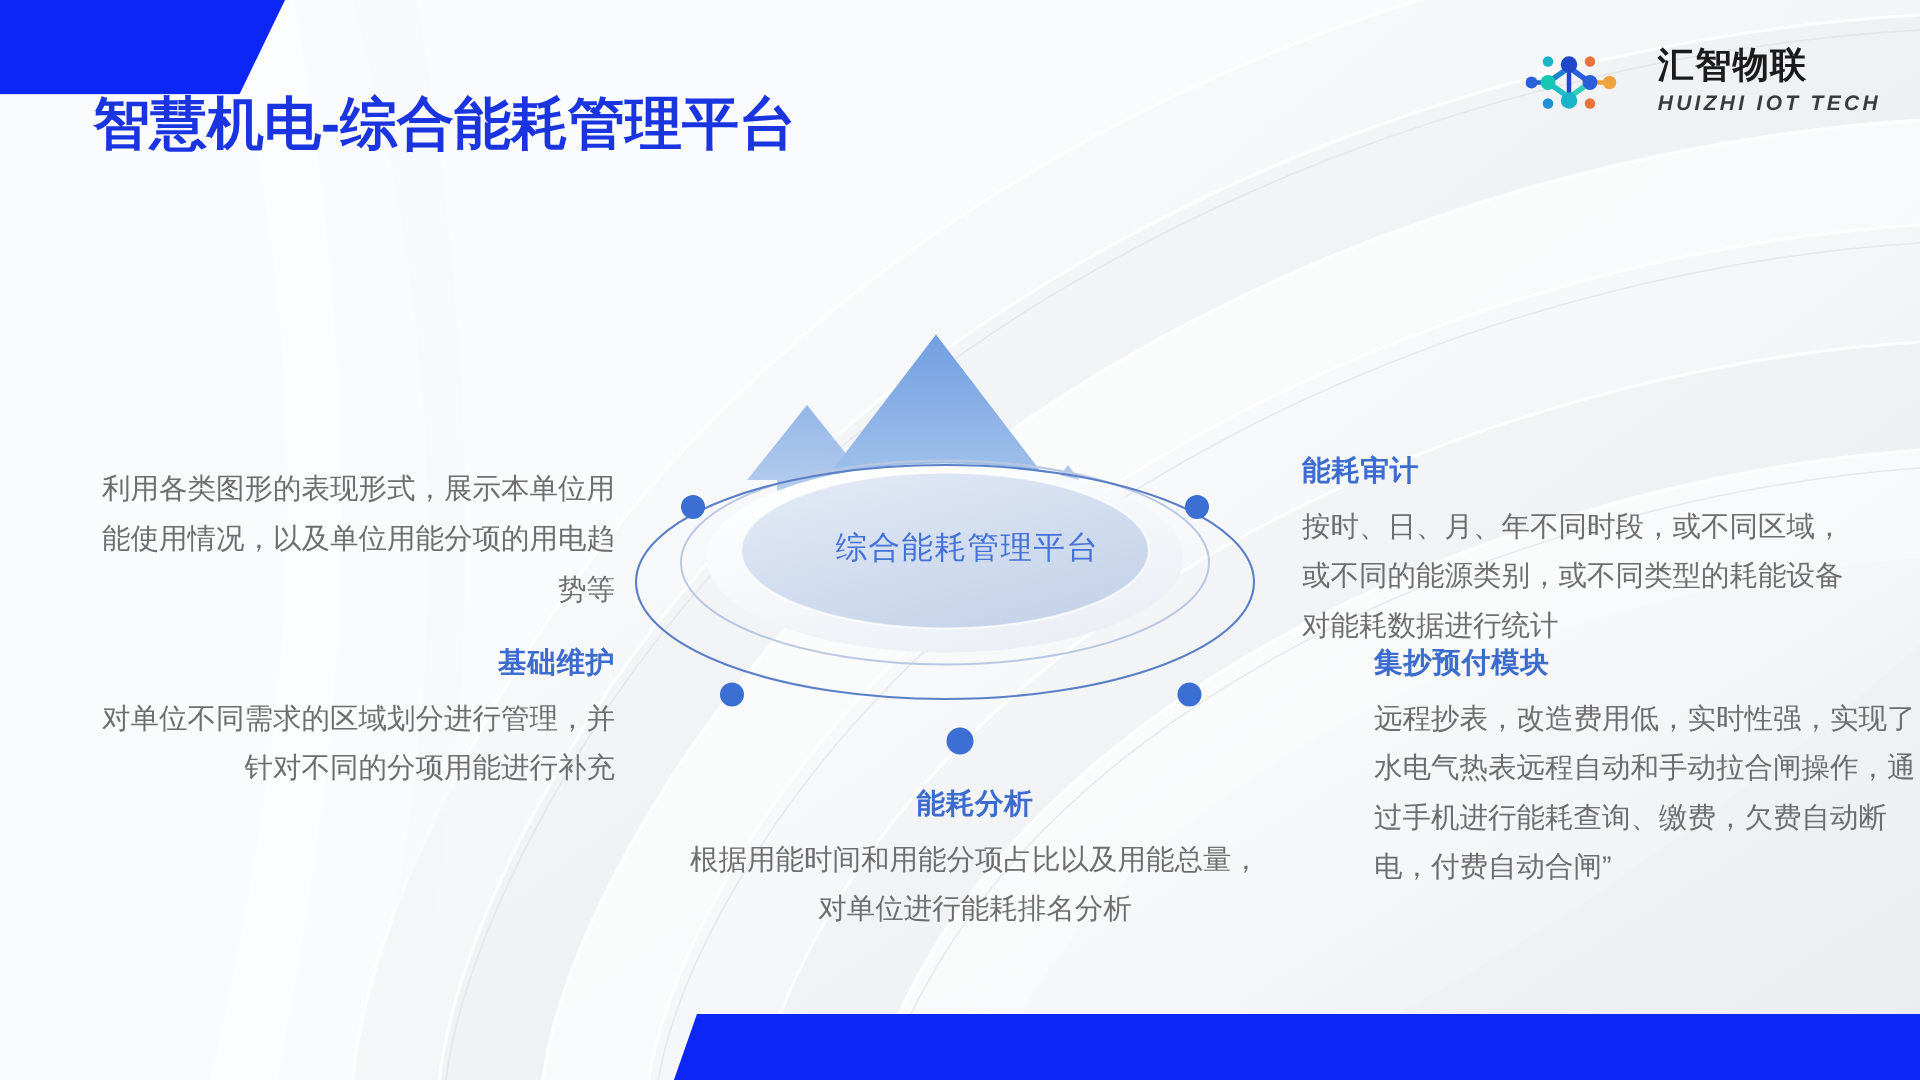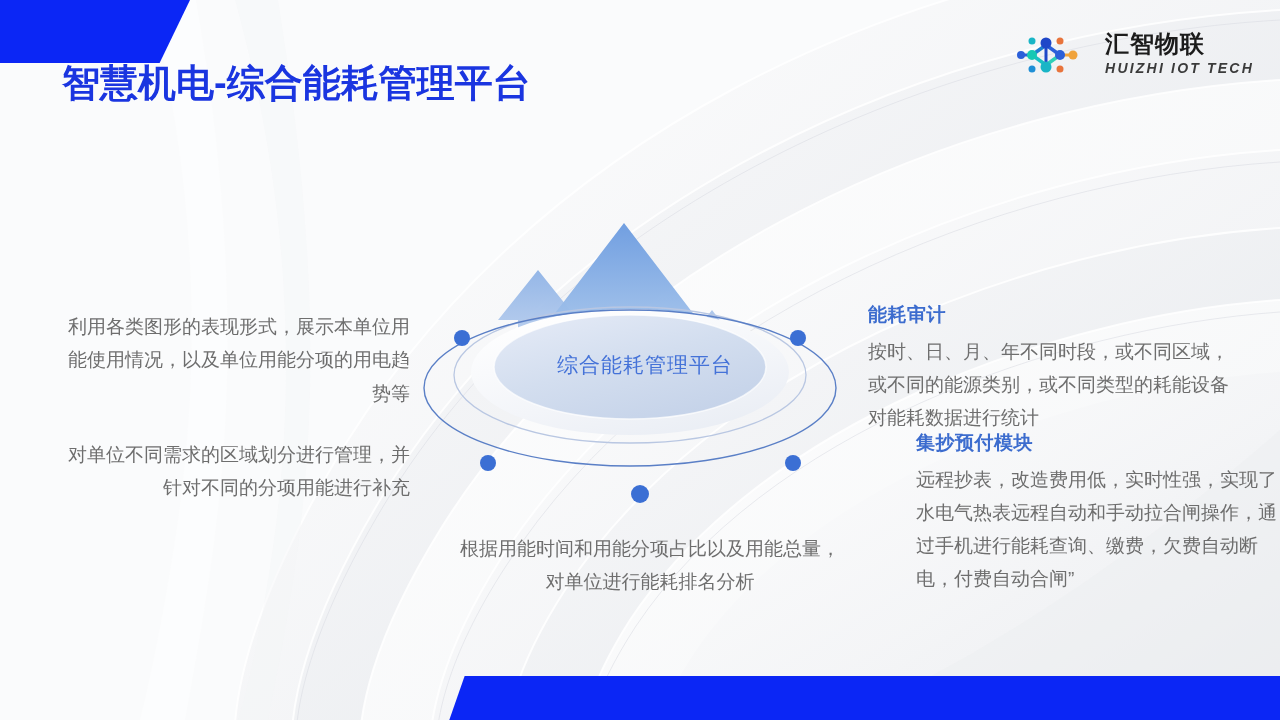--- a/index.html
+++ b/index.html
@@ -298,30 +298,32 @@
       <circle cx="225" cy="279" r="9" fill="#3b6fd4"></circle>
     </svg>
     <div class="center-label">综合能耗管理平台</div>
   </div>
 
   <div class="block right-align" id="blk-overview">
     <div class="b-body">利用各类图形的表现形式，展示本单位用能使用情况，以及单位用能分项的用电趋势等</div>
   </div>
 
   <div class="block right-align" id="blk-base">
+    <div class="b-title">基础维护</div>
     <div class="b-body">对单位不同需求的区域划分进行管理，并针对不同的分项用能进行补充</div>
   </div>
 
   <div class="block left-align" id="blk-audit">
     <div class="b-title">能耗审计</div>
     <div class="b-body">按时、日、月、年不同时段，或不同区域，或不同的能源类别，或不同类型的耗能设备对能耗数据进行统计</div>
   </div>
 
   <div class="block left-align" id="blk-prepay">
     <div class="b-title">集抄预付模块</div>
     <div class="b-body">远程抄表，改造费用低，实时性强，实现了水电气热表远程自动和手动拉合闸操作，通过手机进行能耗查询、缴费，欠费自动断电，付费自动合闸”</div>
   </div>
 
   <div class="block center-align" id="blk-analysis">
+    <div class="b-title">能耗分析</div>
     <div class="b-body">根据用能时间和用能分项占比以及用能总量，对单位进行能耗排名分析</div>
   </div>
 
 </div>
 
 </body></html>

